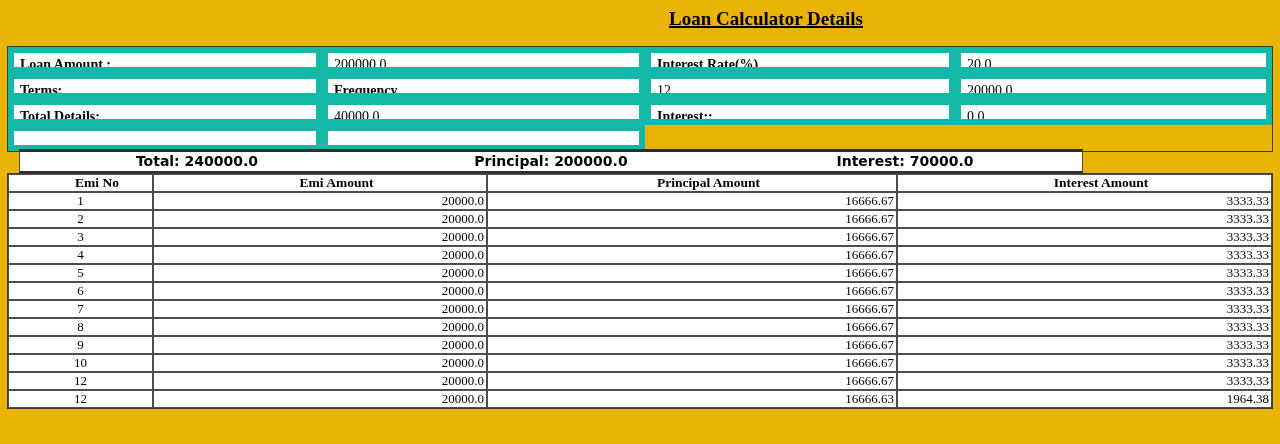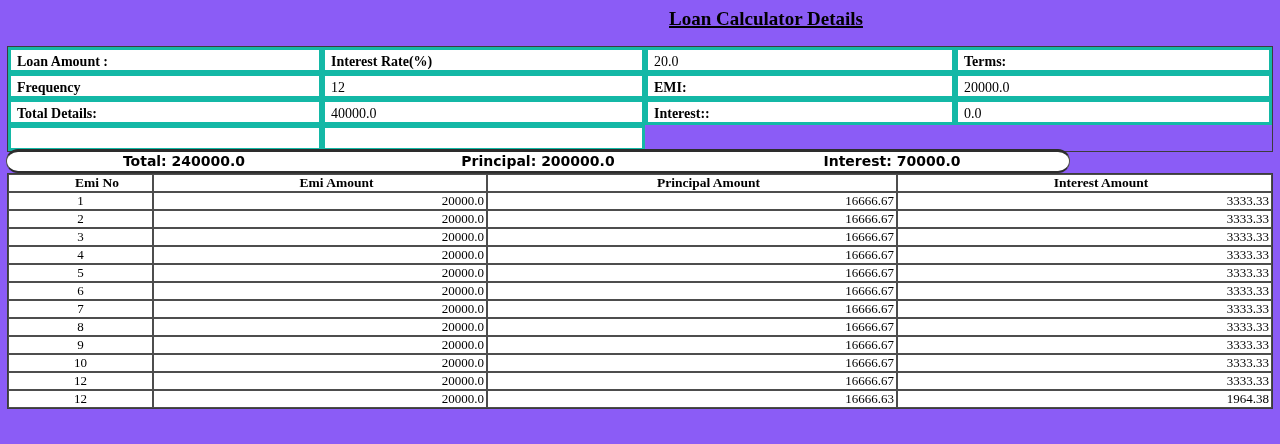--- a/index.html
+++ b/index.html
@@ -1,20 +1,20 @@
 <!DOCTYPE html>
 <html><head>
 <meta charset="utf-8">
 <style>
   html, body { margin: 0; padding: 0; background: #ffffff; }
   .page {
     position: relative;
     width: 1280px;
     height: 444px;
-    background: #8b5cf6;
+    background: #eab308;
     overflow: hidden;
     font-family: "Liberation Serif", serif;
     color: #000000;
   }
   .title {
     position: absolute;
     top: 8px;
     left: 766px;
     transform: translateX(-50%);
     white-space: nowrap;
@@ -29,45 +29,44 @@
     position: absolute;
     left: 7px;
     top: 46px;
     width: 1264px;
     display: grid;
     grid-template-columns: 314px 323px 310px 317px;
     grid-auto-rows: 26px;
     border: 1px solid #3c3c3c;
   }
   .form-grid .cell {
-    border: 3px solid #14b8a6;
+    border: 6px solid #14b8a6;
     box-sizing: border-box;
     line-height: 23px;
     font-size: 14px;
     padding: 0 0 0 6px;
     overflow: hidden;
     white-space: nowrap;
     background: #ffffff;
   }
   .form-grid .cell.label { font-weight: bold; }
   
   .summary {
     position: absolute;
-    left: 6px;
+    left: 19px;
     top: 149px;
     width: 1064px;
     height: 24px;
     box-sizing: border-box;
     border-top: 3px solid #2d2d2d;
     border-bottom: 2px solid #2d2d2d;
     border-left: 1px solid #4d4d4d;
     border-right: 1px solid #4d4d4d;
     display: flex;
     background: #ffffff;
-    border-radius: 12px;
   }
   .summary .sum-cell {
     flex: 1 1 0;
     text-align: center;
     font-family: "DejaVu Sans", sans-serif;
     font-weight: bold;
     font-size: 14px;
     line-height: 19px;
     white-space: nowrap;
   }
@@ -103,26 +102,26 @@
   .emi-grid .cell.td.c2,
   .emi-grid .cell.td.c3 { text-align: right; padding-right: 2px; }
 </style>
 </head>
 <body>
 
 <div class="page">
   <div class="title">Loan Calculator Details</div>
   <div class="form-grid" id="formGrid">
       <div class="cell label">Loan Amount :</div>
+      <div class="cell value">200000.0</div>
       <div class="cell label">Interest Rate(%)</div>
       <div class="cell value">20.0</div>
       <div class="cell label">Terms:</div>
       <div class="cell label">Frequency</div>
       <div class="cell value">12</div>
-      <div class="cell label">EMI:</div>
       <div class="cell value">20000.0</div>
       <div class="cell label">Total Details:</div>
       <div class="cell value">40000.0</div>
       <div class="cell label">Interest::</div>
       <div class="cell value">0.0</div>
       <div class="cell label"></div>
       <div class="cell value"></div>
     </div>
   <div class="summary">
     <div class="sum-cell">Total: 240000.0</div>

